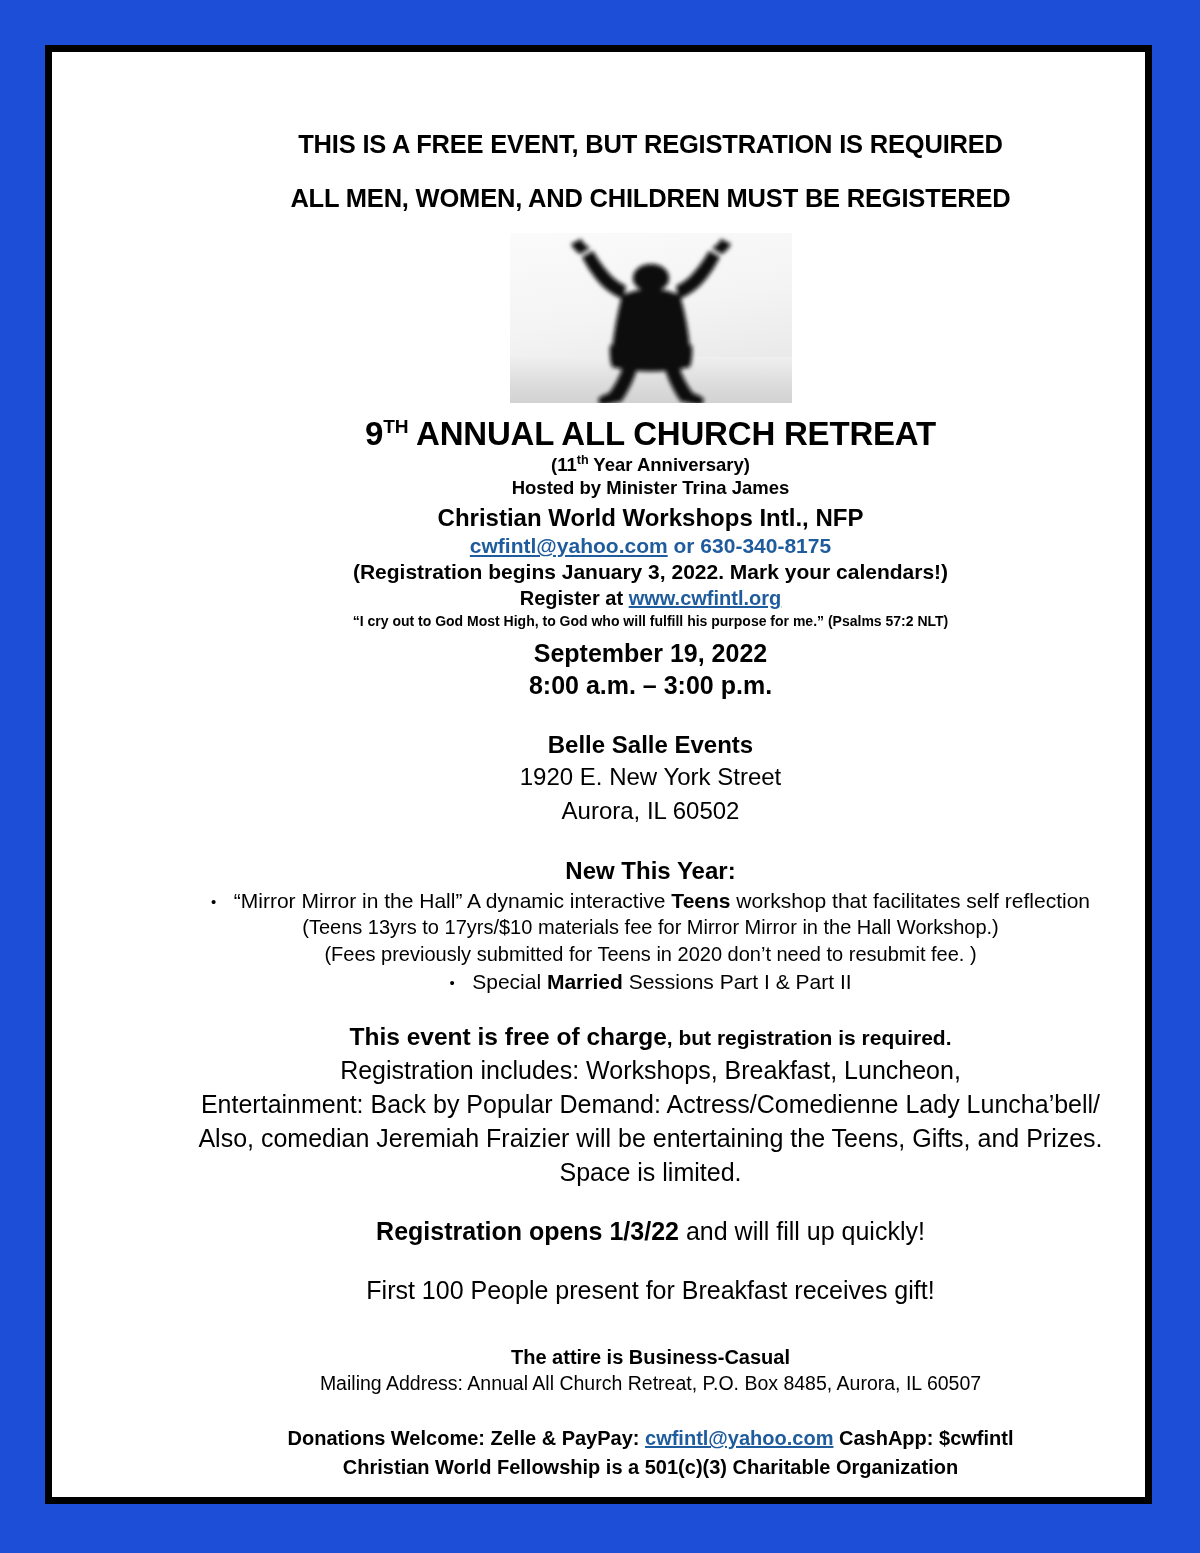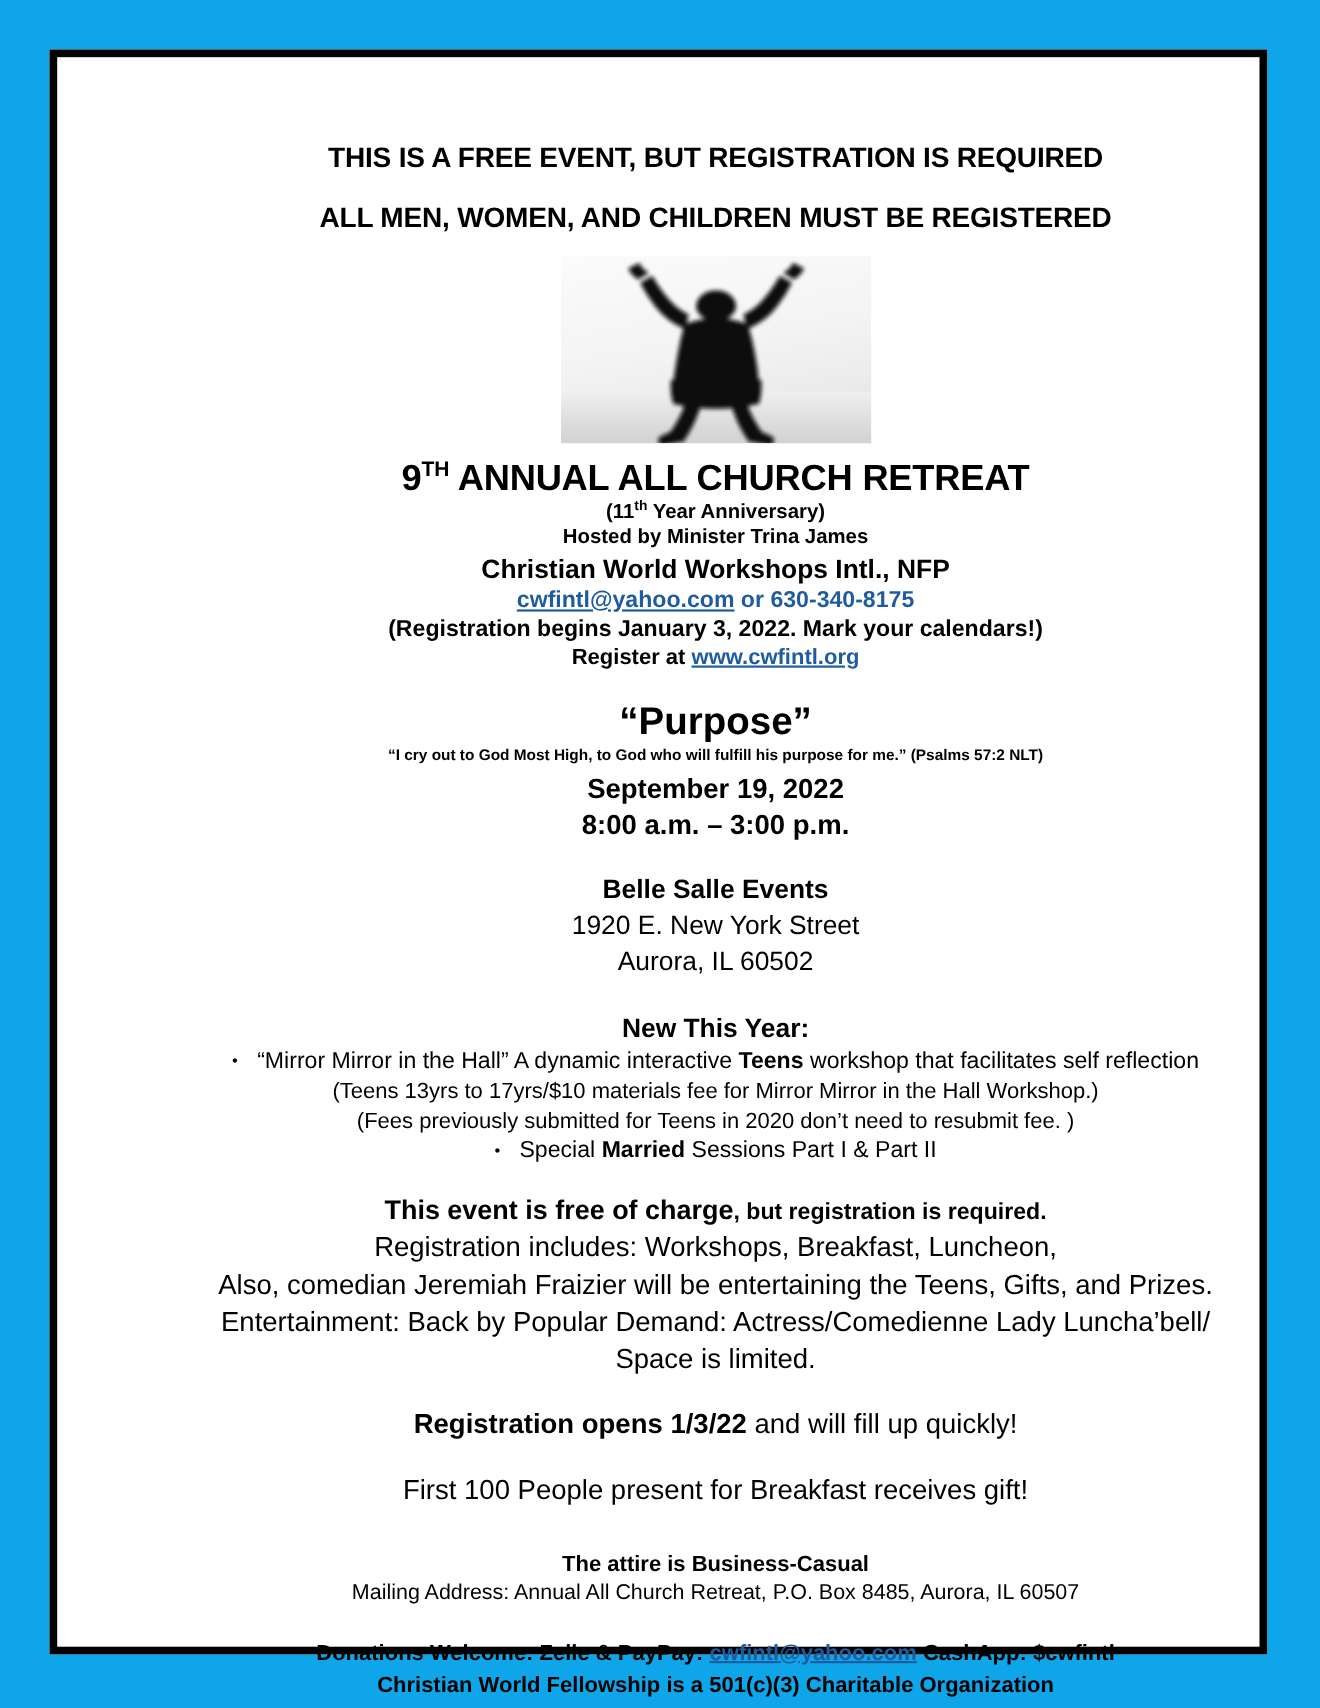--- a/index.html
+++ b/index.html
@@ -13,21 +13,21 @@
     height: 1553px;
     font-family: "Liberation Sans", sans-serif;
     color: #000000;
     overflow: hidden;
   }
 
   .page {
     position: relative;
     width: 1200px;
     height: 1553px;
-    background: #0ea5e9;
+    background: #1d4ed8;
     text-decoration: underline;
   }
 
   
   .frame {
     position: absolute;
     left: 45px;
     top: 45px;
     width: 1107px;
     height: 1459px;
@@ -280,43 +280,42 @@
       <div class="sub-small">Hosted by Minister Trina James</div>
 
       <div class="org">Christian World Workshops Intl., NFP</div>
 
       <div class="contact"><a class="link" href="#">cwfintl@yahoo.com</a><span class="plainblue"> or 630-340-8175</span></div>
 
       <div class="reg-note">(Registration begins January 3, 2022. Mark your calendars!)</div>
 
       <div class="register-at"><span>Register at </span><a class="link" href="#">www.cwfintl.org</a></div>
 
-      <div class="purpose">“Purpose”</div>
       <div class="scripture">“I cry out to God Most High, to God who will fulfill his purpose for me.” (Psalms 57:2 NLT)</div>
       <div class="date-line">September 19, 2022</div>
       <div class="time-line">8:00 a.m. – 3:00 p.m.</div>
 
       <div class="venue-name">Belle Salle Events</div>
       <div class="venue-addr">1920 E. New York Street</div>
       <div class="venue-addr">Aurora, IL  60502</div>
 
       <div class="new-head">New This Year:</div>
 
       <div class="bullet-row"><span class="dot">•</span>&nbsp;&nbsp;&nbsp;<span>“Mirror Mirror in the Hall” A dynamic interactive </span><b>Teens</b><span> workshop that facilitates self reflection</span></div>
 
       <div class="sub-note">(Teens 13yrs to 17yrs/$10 materials fee for Mirror Mirror in the Hall Workshop.)</div>
       <div class="sub-note">(Fees previously submitted for Teens in 2020 don’t need to resubmit fee. )</div>
 
       <div class="bullet-row"><span class="dot">•</span>&nbsp;&nbsp;&nbsp;<span>Special </span><b>Married</b><span> Sessions Part I &amp; Part II</span></div>
 
       <div class="free-line"><span class="b">This event is free of charge</span><span class="n">, but registration is required.</span></div>
 
       <div class="includes">Registration includes: Workshops, Breakfast, Luncheon,</div>
+      <div class="includes">Entertainment: Back by Popular Demand: Actress/Comedienne Lady Luncha’bell/</div>
       <div class="includes">Also, comedian Jeremiah Fraizier will be entertaining the Teens, Gifts, and Prizes.</div>
-      <div class="includes">Entertainment: Back by Popular Demand: Actress/Comedienne Lady Luncha’bell/</div>
       <div class="includes">Space is limited.</div>
 
       <div class="opens"><span class="b">Registration opens 1/3/22</span><span> and will fill up quickly!</span></div>
 
       <div class="first100">First 100 People present for Breakfast receives gift!</div>
 
       <div class="attire">The attire is Business-Casual</div>
       <div class="mailing">Mailing Address:  Annual All Church Retreat, P.O. Box 8485, Aurora, IL  60507</div>
 
       <div class="donations"><span>Donations Welcome:  Zelle &amp; PayPay:  </span><a class="link" href="#">cwfintl@yahoo.com</a><span>  CashApp: $cwfintl</span></div>

